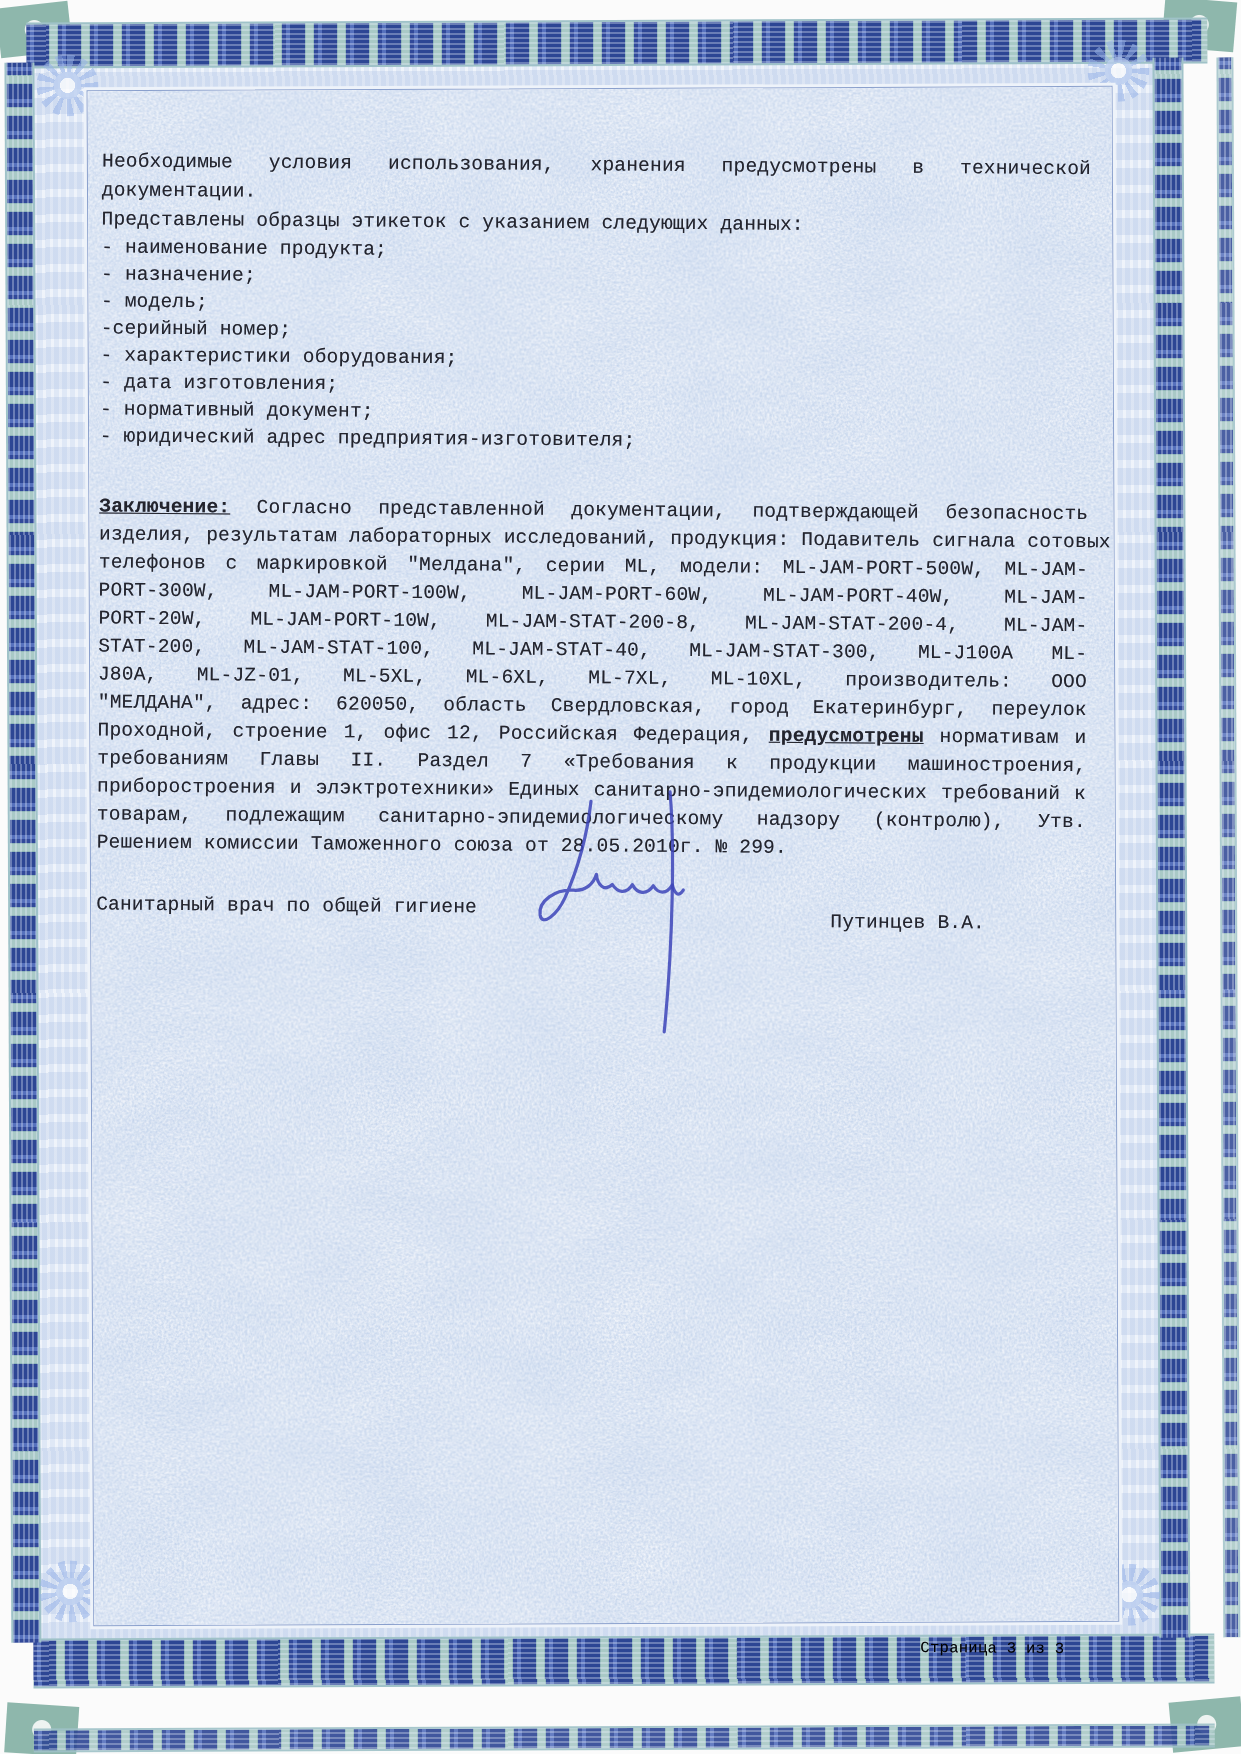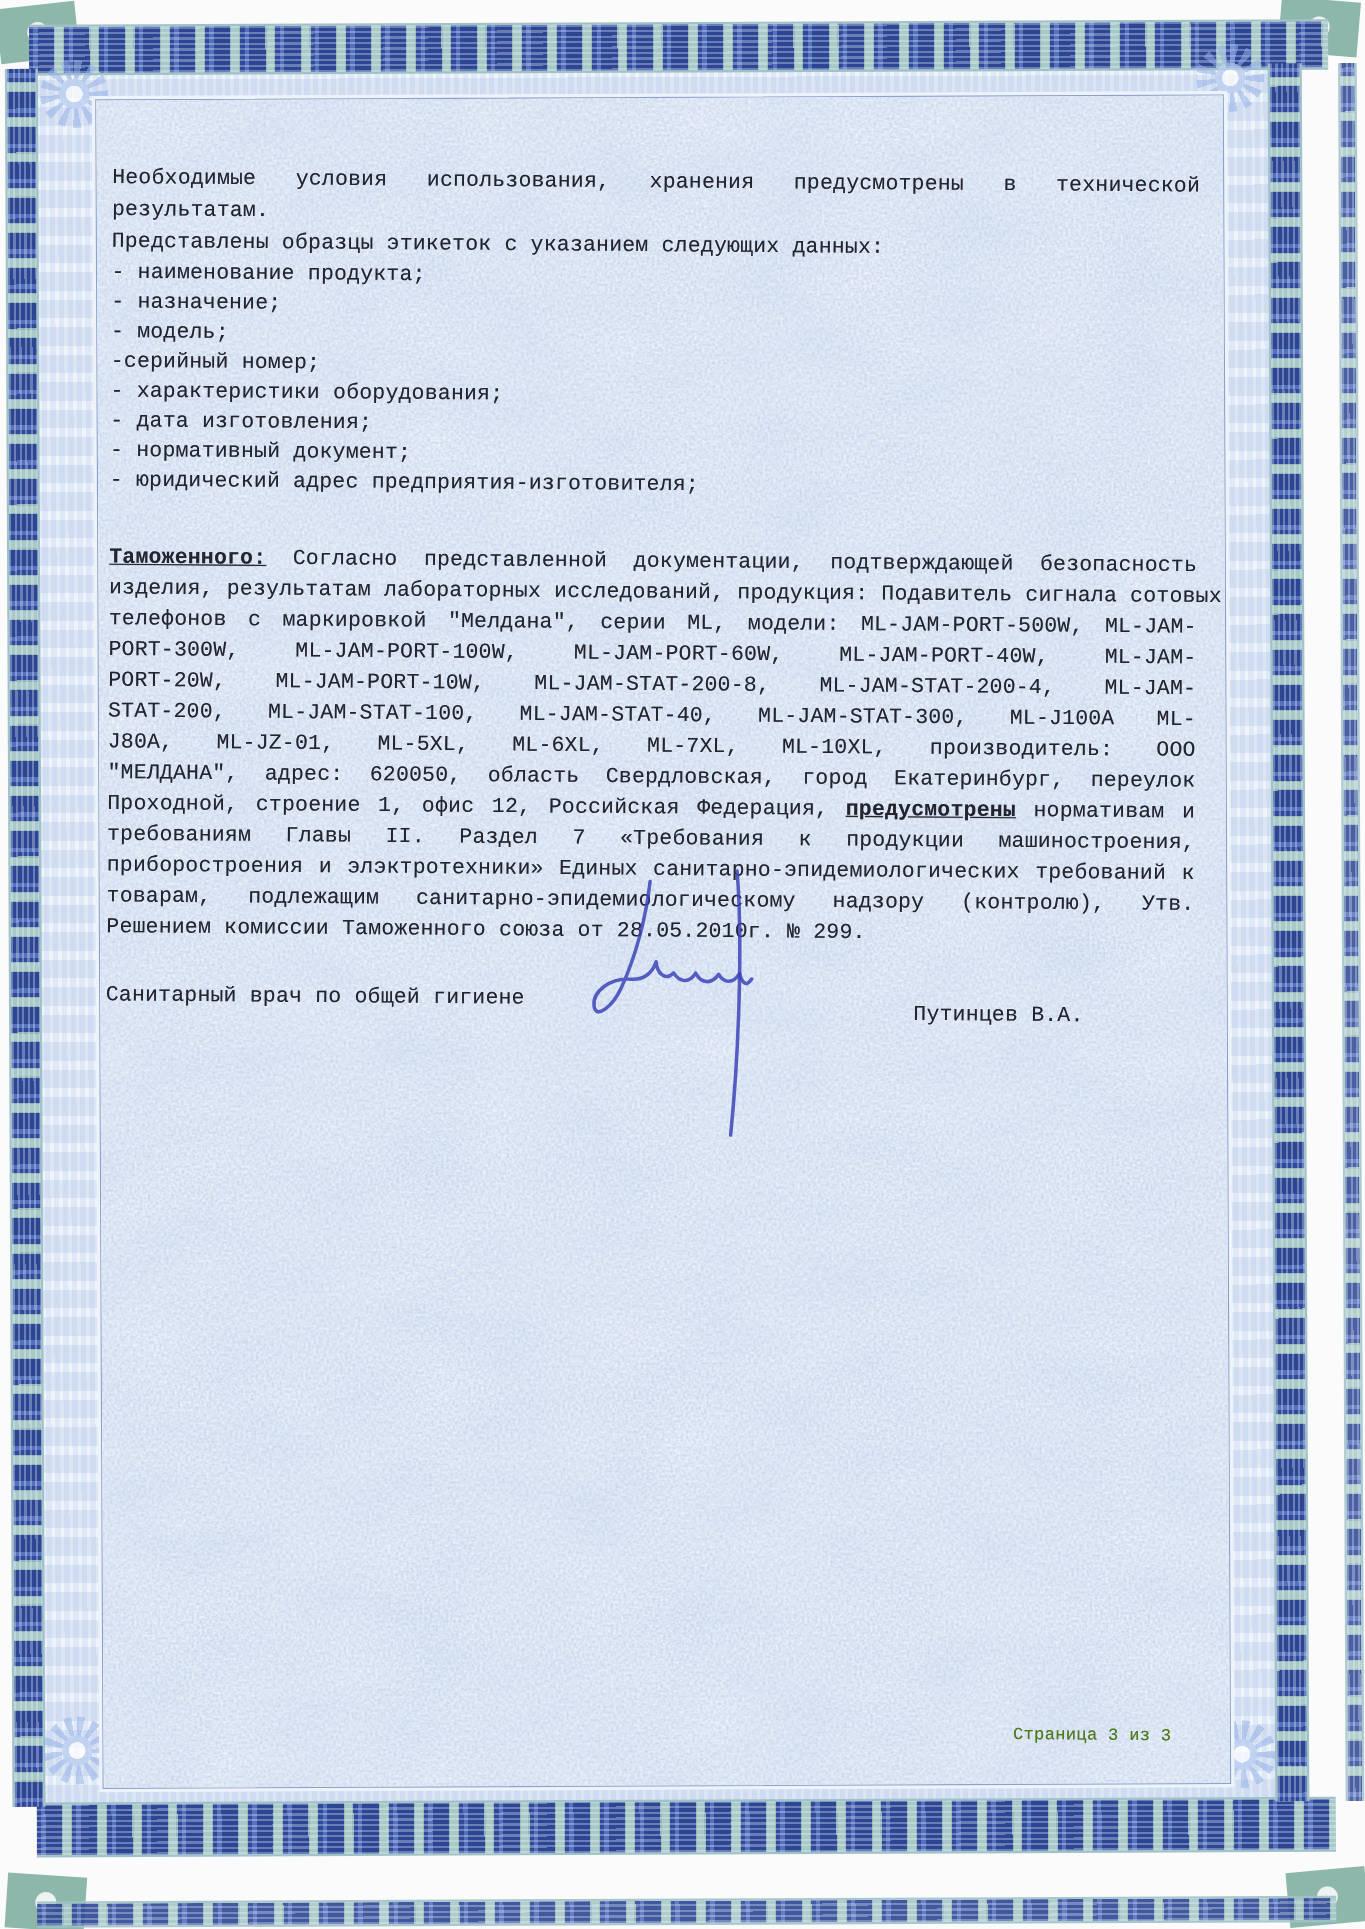--- a/index.html
+++ b/index.html
@@ -70,21 +70,21 @@
   .li-line{line-height:27px;}
   .bu{font-weight:bold;text-decoration:underline;}
   .conclusion{margin-top:42px;}
   .conclusion .jline{line-height:28px;}
 
   .sigrow{margin-top:34px;display:flex;justify-content:space-between;align-items:flex-start;
     padding-right:100px;line-height:29px;}
   .signame{transform:translateY(12px);text-align:center;}
 
   .sig{position:absolute;left:412px;top:690px;width:236px;height:252px;}
-  .pagenum{position:absolute;left:845px;top:1470px;font-size:15.5px;color:#4d7c0f;
+  .pagenum{position:absolute;left:845px;top:1541px;font-size:15.5px;color:#000000;
     letter-spacing:.3px;}
 </style>
 </head>
 <body>
 
 <div class="scan">
   <div class="cert">
 
     <div class="patch tl"></div>
     <div class="patch tr"></div>
@@ -117,38 +117,38 @@
         </filter>
         <rect x="0" y="0" width="100%" height="100%" fill="#f3f6fb"></rect>
         <rect x="0" y="0" width="100%" height="100%" filter="url(#waveNoise)"></rect>
         <rect x="0" y="0" width="100%" height="100%" filter="url(#fineNoise)"></rect>
       </svg>
 
       <div class="content">
 
         <div>
             <div class="jline"><span>Необходимые условия использования, хранения предусмотрены в технической</span></div>
-            <div class="jline last"><span>результатам.</span></div>
+            <div class="jline last"><span>документации.</span></div>
           </div>
 
         <div class="para-single">Представлены образцы этикеток с указанием следующих данных:</div>
 
         <div>
             <div class="li-line">- наименование продукта;</div>
             <div class="li-line">- назначение;</div>
             <div class="li-line">- модель;</div>
             <div class="li-line">-серийный номер;</div>
             <div class="li-line">- характеристики оборудования;</div>
             <div class="li-line">- дата изготовления;</div>
             <div class="li-line">- нормативный документ;</div>
             <div class="li-line">- юридический адрес предприятия-изготовителя;</div>
           </div>
 
         <div class="conclusion">
-            <div class="jline"><span class="bu">Таможенного:</span><span> Согласно представленной документации, подтверждающей безопасность</span></div>
+            <div class="jline"><span class="bu">Заключение:</span><span> Согласно представленной документации, подтверждающей безопасность</span></div>
             <div class="jline"><span>изделия, результатам лабораторных исследований, продукция: Подавитель сигнала сотовых</span></div>
             <div class="jline"><span>телефонов с маркировкой "Мелдана", серии ML, модели: ML-JAM-PORT-500W, ML-JAM-</span></div>
             <div class="jline"><span>PORT-300W, ML-JAM-PORT-100W, ML-JAM-PORT-60W, ML-JAM-PORT-40W, ML-JAM-</span></div>
             <div class="jline"><span>PORT-20W, ML-JAM-PORT-10W, ML-JAM-STAT-200-8, ML-JAM-STAT-200-4, ML-JAM-</span></div>
             <div class="jline"><span>STAT-200, ML-JAM-STAT-100, ML-JAM-STAT-40, ML-JAM-STAT-300, ML-J100A ML-</span></div>
             <div class="jline"><span>J80A, ML-JZ-01, ML-5XL, ML-6XL, ML-7XL, ML-10XL, производитель: ООО</span></div>
             <div class="jline"><span>"МЕЛДАНА", адрес: 620050, область Свердловская, город Екатеринбург, переулок</span></div>
             <div class="jline"><span>Проходной, строение 1, офис 12, Российская Федерация, </span><span class="bu">предусмотрены</span><span> нормативам и</span></div>
             <div class="jline"><span>требованиям Главы II. Раздел 7 «Требования к продукции машиностроения,</span></div>
             <div class="jline"><span>приборостроения и элэктротехники» Единых санитарно-эпидемиологических требований к</span></div>

